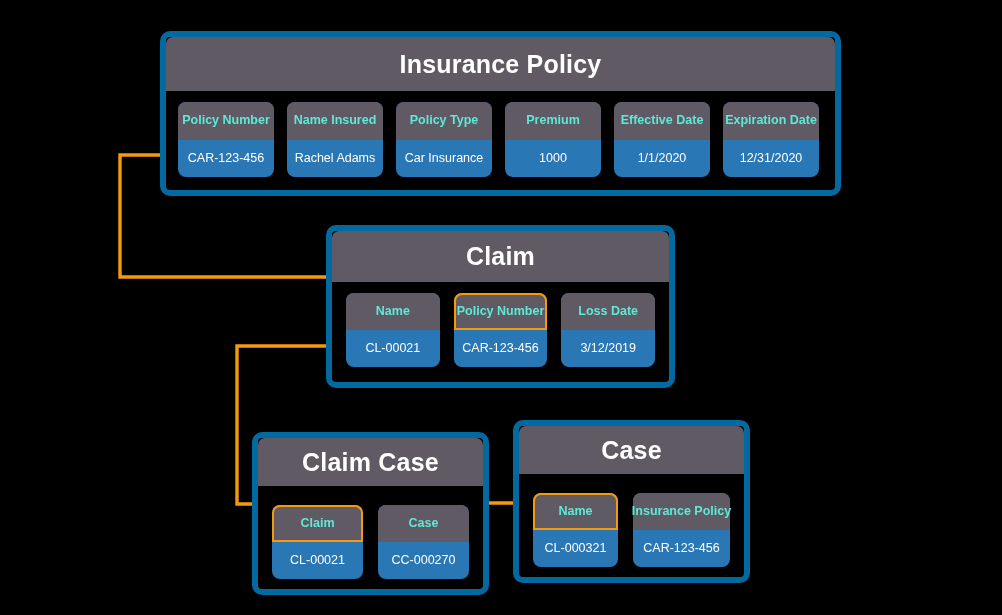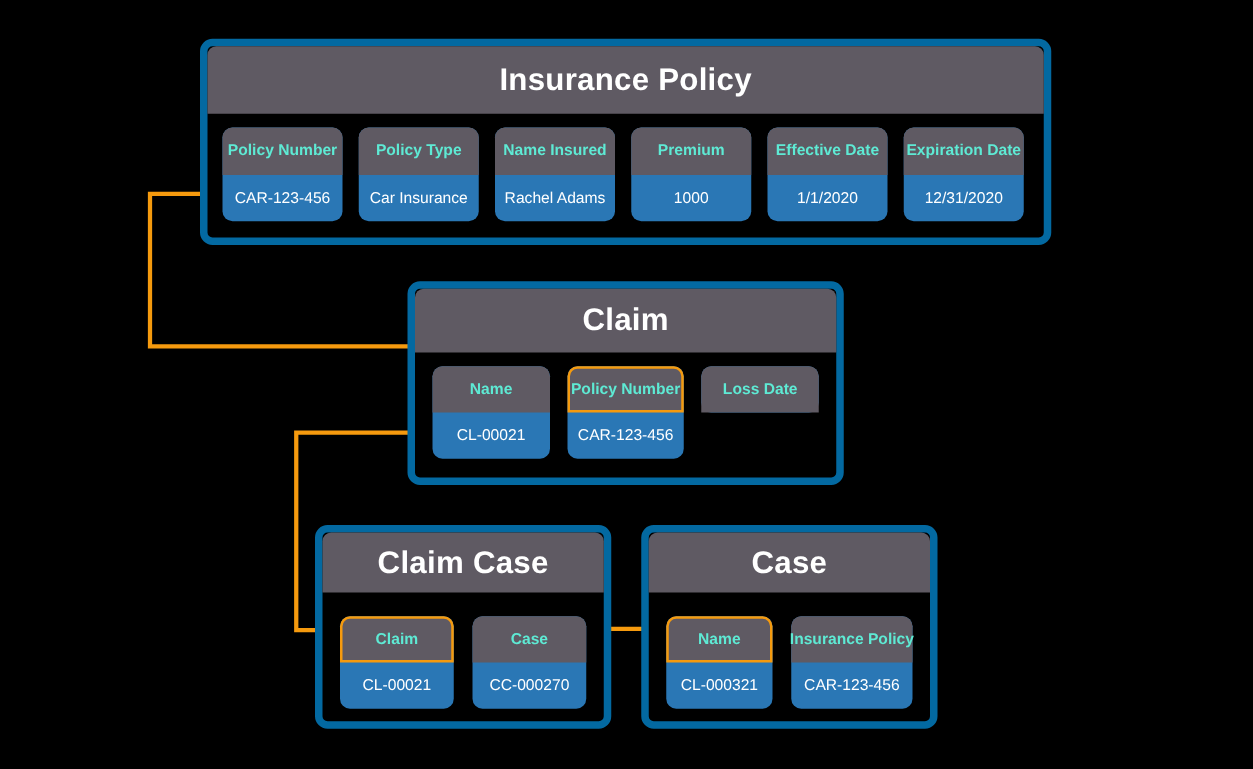--- a/index.html
+++ b/index.html
@@ -121,21 +121,21 @@
 
   
   #ent-claim         { left: 326px; top: 225px; width: 349px; height: 163px; }
   #ent-claim .entity-title   { height: 51px; }
   #ent-claim .entity-fields  { padding: 11px 14px 0 14px; gap: 14px; }
   #ent-claim .field          { width: 97px; }
   #ent-claim .field-head     { height: 37px; }
   #ent-claim .field-value    { height: 37px; }
 
   
-  #ent-claimcase     { left: 252px; top: 420px; width: 237px; height: 163px; }
+  #ent-claimcase     { left: 252px; top: 432px; width: 237px; height: 163px; }
   #ent-claimcase .entity-title  { height: 48px; }
   #ent-claimcase .entity-fields { padding: 19px 14px 0 14px; gap: 15px; }
   #ent-claimcase .field         { width: 97px; }
   #ent-claimcase .field-head    { height: 37px; }
   #ent-claimcase .field-value   { height: 37px; }
 
   
   #ent-case          { left: 513px; top: 420px; width: 237px; height: 163px; }
   #ent-case .entity-title  { height: 48px; }
   #ent-case .entity-fields { padding: 19px 14px 0 14px; gap: 15px; }
@@ -177,27 +177,27 @@
   <div class="entity" id="ent-policy">
     <div class="entity-title">Insurance Policy</div>
     <div class="entity-fields">
 
       <div class="field">
         <div class="field-head">Policy Number</div>
         <div class="field-value">CAR-123-456</div>
       </div>
 
       <div class="field">
+        <div class="field-head">Name Insured</div>
+        <div class="field-value">Rachel Adams</div>
+      </div>
+
+      <div class="field">
         <div class="field-head">Policy Type</div>
         <div class="field-value">Car Insurance</div>
-      </div>
-
-      <div class="field">
-        <div class="field-head">Name Insured</div>
-        <div class="field-value">Rachel Adams</div>
       </div>
 
       <div class="field">
         <div class="field-head">Premium</div>
         <div class="field-value">1000</div>
       </div>
 
       <div class="field">
         <div class="field-head">Effective Date</div>
         <div class="field-value">1/1/2020</div>
@@ -220,20 +220,21 @@
         <div class="field-value">CL-00021</div>
       </div>
 
       <div class="field hl">
         <div class="field-head">Policy Number</div>
         <div class="field-value">CAR-123-456</div>
       </div>
 
       <div class="field">
         <div class="field-head">Loss Date</div>
+        <div class="field-value">3/12/2019</div>
       </div>
 
     </div>
   </div>
 
   <div class="entity" id="ent-claimcase">
     <div class="entity-title">Claim Case</div>
     <div class="entity-fields">
 
       <div class="field hl">

